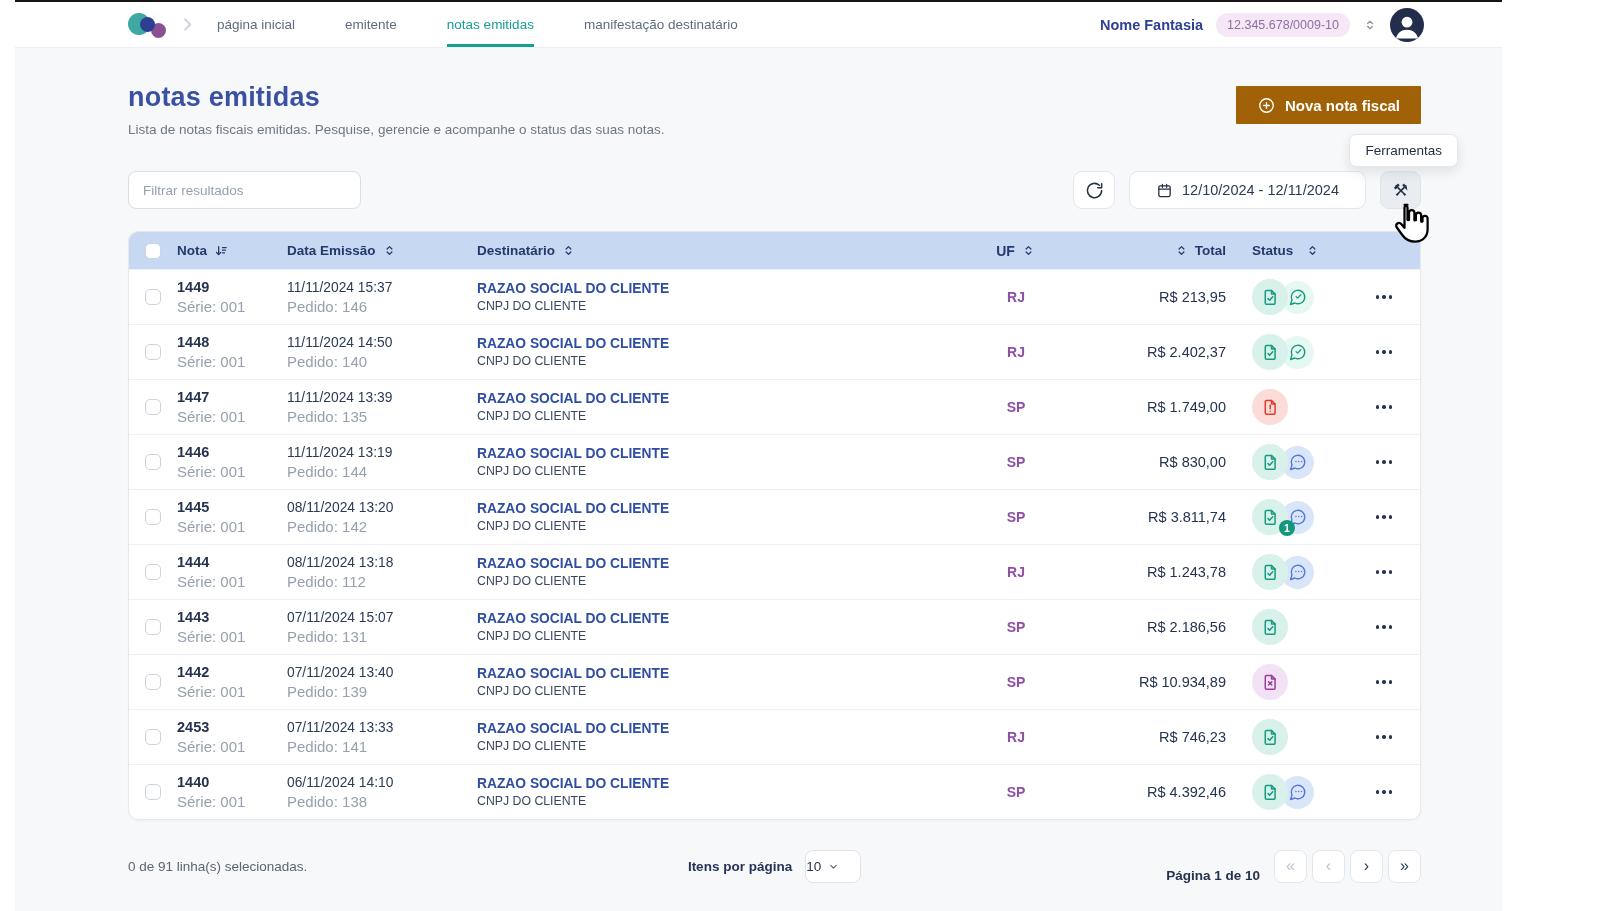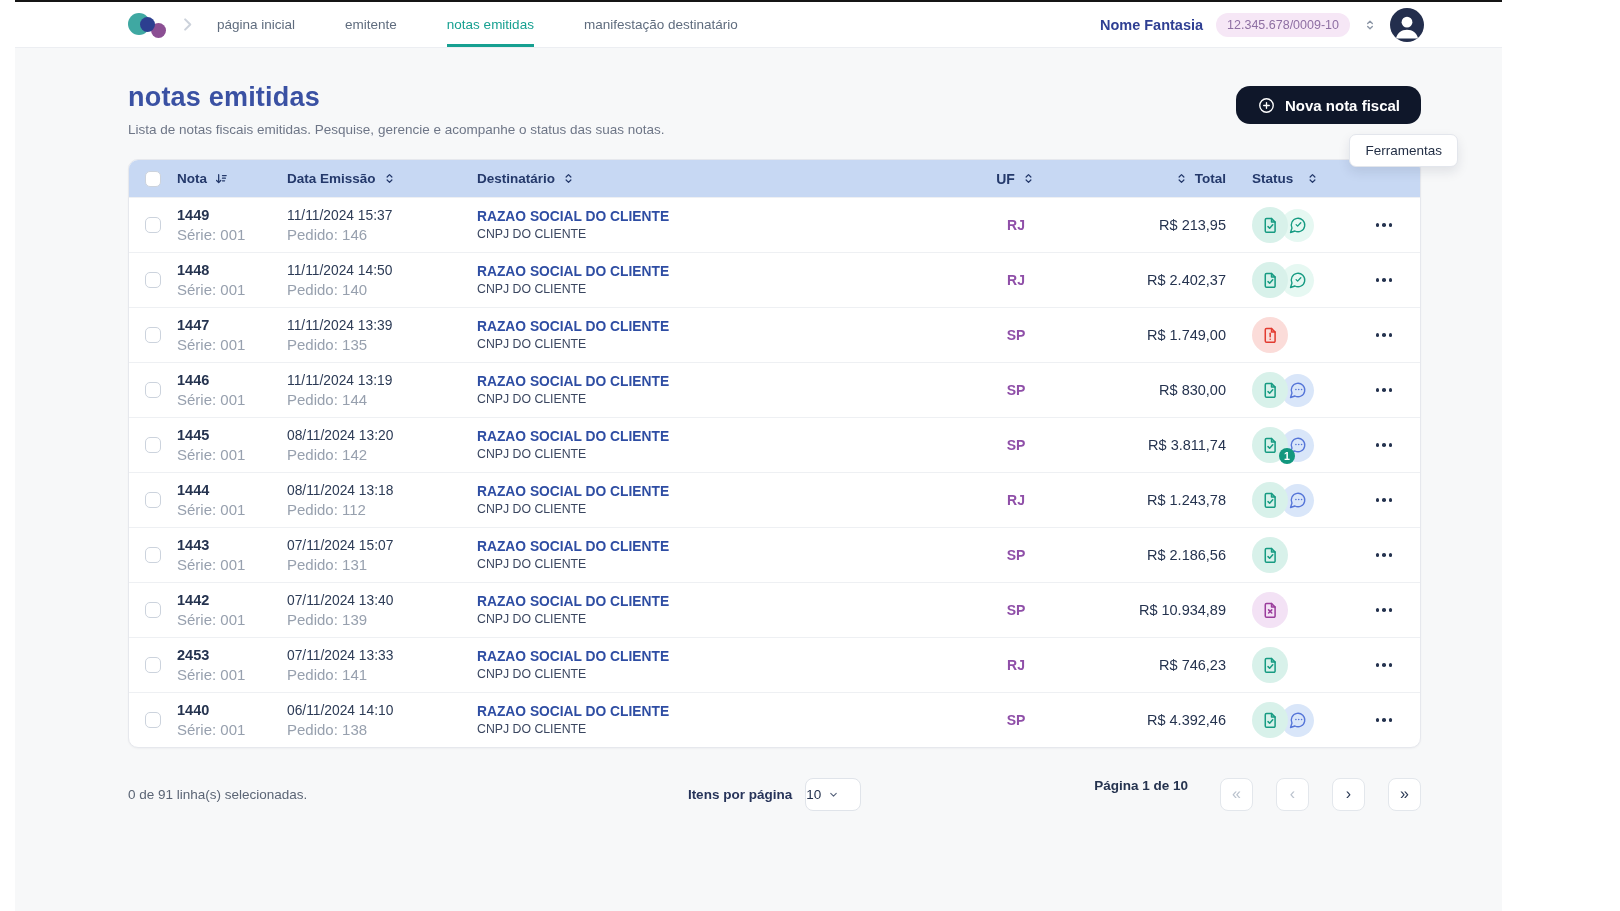--- a/index.html
+++ b/index.html
@@ -22,21 +22,21 @@
   .company{font-weight:bold;font-size:14.5px;color:#2f3f93}
   .cnpj-badge{background:#f6e7f6;color:#8e6fa3;font-size:12.5px;padding:5px 11px;border-radius:13px}
   .switcher{display:flex;align-items:center;cursor:pointer}
   .avatar{width:34px;height:34px;border-radius:50%;background:#232e4d;display:flex;align-items:flex-start;justify-content:center;overflow:hidden;cursor:pointer}
 
   
   .main{padding:0 81px 0 113px;position:relative}
   .title-row{display:flex;justify-content:space-between;align-items:flex-start;margin-top:34px}
   h1{font-size:27px;color:#3a51a3;font-weight:bold;letter-spacing:.2px}
   .subtitle{margin-top:9px;font-size:13.5px;color:#6e7687}
-  .btn-new{margin-top:4px;height:38px;background:#0f172a;color:#fff;border:none;border-radius:14px;font-weight:bold;font-size:15px;display:flex;align-items:center;gap:9px;padding:0 21px;cursor:pointer;font-family:inherit}
+  .btn-new{margin-top:4px;height:38px;background:#a16207;color:#fff;border:none;border-radius:1px;font-weight:bold;font-size:15px;display:flex;align-items:center;gap:9px;padding:0 21px;cursor:pointer;font-family:inherit}
   .tooltip{position:absolute;right:44px;top:132px;background:#fff;border:1px solid #e3e6ec;border-radius:7px;box-shadow:0 5px 12px rgba(20,30,60,.10);padding:8px 15px;font-size:13.5px;color:#232f45;z-index:20}
 
   .filter-row{margin-top:34px;display:flex;justify-content:space-between;align-items:center}
   .filter-input{width:233px;height:38px;border:1px solid #d9dde4;border-radius:8px;padding:0 14px;font-size:13.5px;color:#2b3a55;background:#fff;outline:none;font-family:inherit}
   .filter-input::placeholder{color:#96a0af}
   .fr-right{display:flex;align-items:center;gap:14px}
   .btn-icon{width:42px;height:38px;background:#fff;border:1px solid #e3e6ec;border-radius:9px;display:flex;align-items:center;justify-content:center;cursor:pointer}
   .date-range{width:237px;height:38px;background:#fff;border:1px solid #e3e6ec;border-radius:9px;display:flex;align-items:center;justify-content:center;gap:9px;font-size:14.5px;color:#2b3a55;cursor:pointer}
   .btn-tools{width:41px;height:38px;background:#e9edf2;border:1px solid #e0e4ea;border-radius:9px;position:relative;display:flex;align-items:center;justify-content:center;cursor:pointer}
   .cursor{position:absolute;left:4px;top:26px;width:48px;height:48px;z-index:30;pointer-events:none}
@@ -77,21 +77,21 @@
   .stc.err{background:#fbdcd9}
   .stc.cancel{background:#f3e2f5}
   .st-badge{position:absolute;left:27px;top:21px;width:16px;height:16px;border-radius:50%;background:#12977e;color:#fff;font-size:10.5px;font-weight:bold;display:flex;align-items:center;justify-content:center;z-index:3}
 
   
   .footerbar{margin-top:30px;display:flex;align-items:center}
   .f-left{flex:1;font-size:13.5px;color:#5b6575}
   .f-mid{display:flex;align-items:center;gap:13px}
   .f-label{font-size:13.5px;font-weight:bold;color:#27345a}
   .f-select{width:56px;height:33px;background:#fff;border:1px solid #e0e4ea;border-radius:8px;display:flex;align-items:center;justify-content:flex-start;gap:7px;font-size:13.5px;color:#25334f;cursor:pointer}
-  .f-right{flex:1;display:flex;align-items:flex-start;justify-content:flex-end;gap:23px}
+  .f-right{flex:1;display:flex;align-items:flex-end;justify-content:flex-end;gap:5px}
   .f-page{font-size:13.5px;font-weight:bold;color:#25334f;margin-right:9px}
   .pg{width:33px;height:33px;background:#fff;border:1px solid #e3e7ec;border-radius:8px;display:flex;align-items:center;justify-content:center;font-size:16px;color:#2b3a55;cursor:pointer;padding-bottom:2px;font-family:inherit}
   .pg.disabled{color:#bac2cd;cursor:default}
 </style>
 </head>
 <body>
 
 <div class="app">
 
   <header class="topbar">
@@ -142,20 +142,44 @@
         <span style="display:flex">
           <svg width="19" height="19" viewBox="0 0 24 24" fill="none" stroke="#fff" stroke-width="1.7" stroke-linecap="round">
               <circle cx="12" cy="12" r="8.5"></circle>
               <path d="M12 8.5v7M8.5 12h7"></path>
             </svg>
         </span>
         <span>Nova nota fiscal</span>
       </button>
     </div>
 
+    <div class="filter-row">
+      <input class="filter-input" placeholder="Filtrar resultados" style="">
+      <div class="fr-right">
+        <button class="btn-icon">
+          <svg width="19" height="19" viewBox="0 0 24 24" fill="none" stroke="#233046" stroke-width="1.9" stroke-linecap="round" stroke-linejoin="round">
+              <path d="M21 12a9 9 0 1 1-2.9-6.6"></path>
+              <path d="M21 3.5v5h-5"></path>
+            </svg>
+        </button>
+        <div class="date-range">
+          <svg width="17" height="17" viewBox="0 0 24 24" fill="none" stroke="#233046" stroke-width="1.8" stroke-linecap="round">
+              <rect x="4" y="5.5" width="16" height="15" rx="2"></rect>
+              <path d="M4 10.2h16M9 3.5v4M15 3.5v4"></path>
+            </svg>
+          <span>12/10/2024 - 12/11/2024</span>
+        </div>
+        <button class="btn-tools">
+          <span style="font-size:17px;color:#233046">⚒</span>
+          <svg class="cursor" viewBox="0 0 32 32">
+            <path d="M13 4.5c1.1 0 2 .9 2 2v8.2l1-.1V9.8c0-1 .8-1.8 1.8-1.8s1.8.8 1.8 1.8v5.1l1-.1v-3.3c0-1 .8-1.8 1.7-1.8 1 0 1.8.8 1.8 1.8v4.2h.9v-2.1c0-1 .8-1.7 1.7-1.7.9 0 1.7.8 1.7 1.7v7.2c0 4.6-3.1 8.3-8.4 8.3-4.2 0-6.4-1.5-8.6-4.6l-3.6-5c-.6-.8-.4-1.9.4-2.5.8-.6 1.9-.5 2.6.3l2.2 2.6V6.5c0-1.1.9-2 2-2z" fill="#fff" stroke="#000" stroke-width="1.5" stroke-linejoin="round"></path>
+          </svg>
+        </button>
+      </div>
+    </div>
 
     <section class="table">
       <div class="thead">
         <div class="c-cb">
             <span class="cb"></span>
           </div>
         <div class="c-nota th">
           <span>Nota</span>
           <svg width="16" height="16" viewBox="0 0 24 24" fill="none" stroke="#24396b" stroke-width="1.9" stroke-linecap="round" stroke-linejoin="round">
               <path d="M8.5 5.5v11.5"></path>

